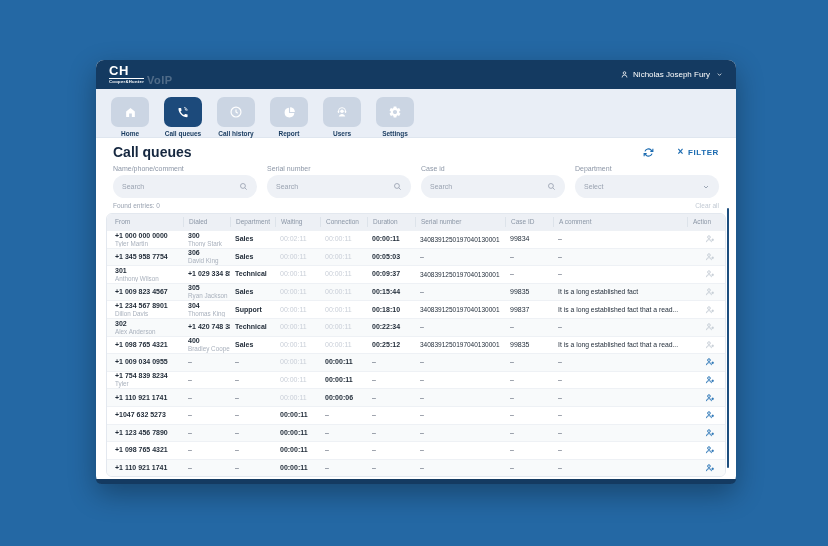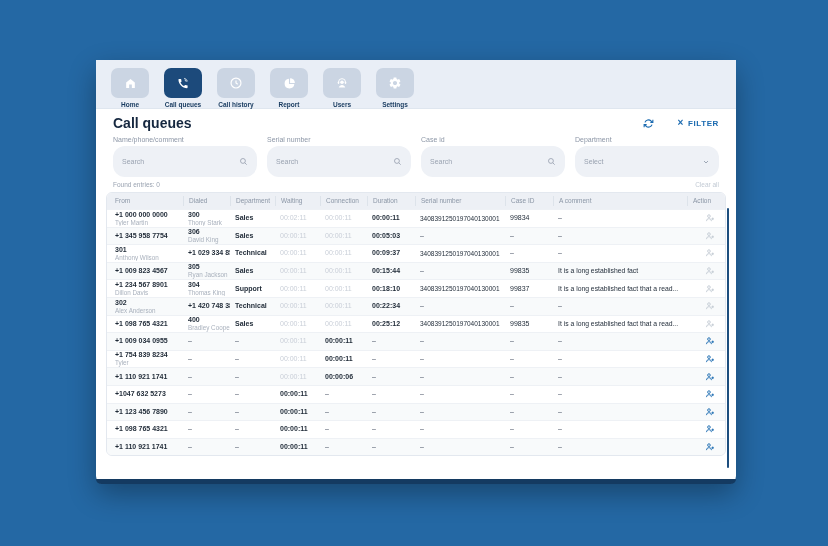--- a/index.html
+++ b/index.html
@@ -33,21 +33,21 @@
   .content { padding:3px 10px 0; }
   .titlerow { margin:3px 7px 5px; display:flex; align-items:center; justify-content:space-between; height:16px; }
   .title { font-size:14px; font-weight:700; color:#15273f; }
   .controls { display:flex; align-items:center; gap:24px; }
   .refresh { color:#1a6ab0; display:flex; cursor:pointer; }
   .filterbtn { display:flex; align-items:center; gap:4px; color:#1a6ab0; font-size:8px; font-weight:700; letter-spacing:.6px; cursor:pointer; }
   .filterbtn .x { font-size:10px; font-weight:700; line-height:1; }
 
   .filters { margin:0 7px; display:grid; grid-template-columns:repeat(4,1fr); gap:10px; }
   .flabel { font-size:7px; color:#8d97a7; margin-bottom:3px; }
-  .pill { height:31px; background:#eef1f6; border-radius:12px; display:flex; align-items:center; padding:0 9px; }
+  .pill { height:23px; background:#eef1f6; border-radius:12px; display:flex; align-items:center; padding:0 9px; }
   .pill input { flex:1; min-width:0; border:none; outline:none; background:transparent; font-size:7px;
                 color:#38424f; font-family:inherit; }
   .pill input::placeholder { color:#9aa3b1; }
   .pill .sel-text { flex:1; font-size:7px; color:#9aa3b1; }
   .pill .picon { color:#8d97a7; display:flex; }
 
   .foundrow { margin:4px 7px 4px; display:flex; justify-content:space-between; font-size:6.5px; }
   .foundrow .found { color:#9aa3b1; }
   .foundrow .clearall { color:#c2cad4; cursor:pointer; }
 
@@ -76,20 +76,43 @@
   .actbtn.on { color:#1a6ab0; }
 
   .scrollbar { position:absolute; right:7px; top:148px; width:2px; height:260px; background:#1d4e7e; border-radius:2px; }
   .cardfooter { position:absolute; left:0; right:0; bottom:0; height:5px; background:#143a61; border-radius:0 0 8px 8px; }
 </style>
 </head>
 <body>
 
 <div class="card">
 
+  <div class="topbar">
+    <div class="logo">
+      <div class="logo-ch">
+        <div class="logo-main">CH</div>
+        <div class="logo-sub">Cooper&amp;Hunter</div>
+      </div>
+      <div class="logo-voip">VoIP</div>
+    </div>
+    <div class="usermenu">
+      <span class="uicon">
+        <svg viewBox="0 0 24 24" width="9" height="9" fill="none" stroke="currentColor" stroke-width="2">
+            <circle cx="12" cy="8" r="3.5"></circle>
+            <path d="M5.5 20a6.5 6.5 0 0 1 13 0"></path>
+          </svg>
+      </span>
+      <span>Nicholas Joseph Fury</span>
+      <span class="chev">
+        <svg viewBox="0 0 24 24" width="7" height="7" fill="none" stroke="currentColor" stroke-width="2.5">
+            <path d="m6 9 6 6 6-6"></path>
+          </svg>
+      </span>
+    </div>
+  </div>
 
   <div class="navstrip" id="nav">
       <div class="navitem">
         <div class="navbtn">
           <span style="display: flex;">
             <svg viewBox="0 0 24 24" width="13" height="13" fill="currentColor">
               <path d="M12 3.5 4 10v10.5h5.5V14h5v6.5H20V10z"></path>
             </svg>
           </span>
         </div>

